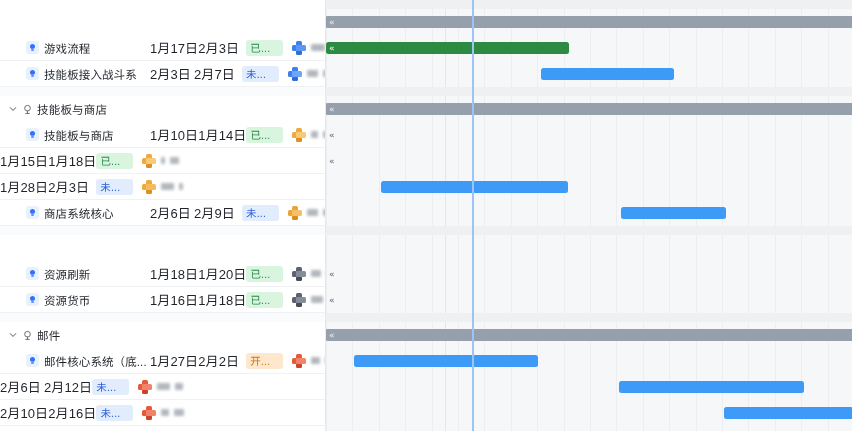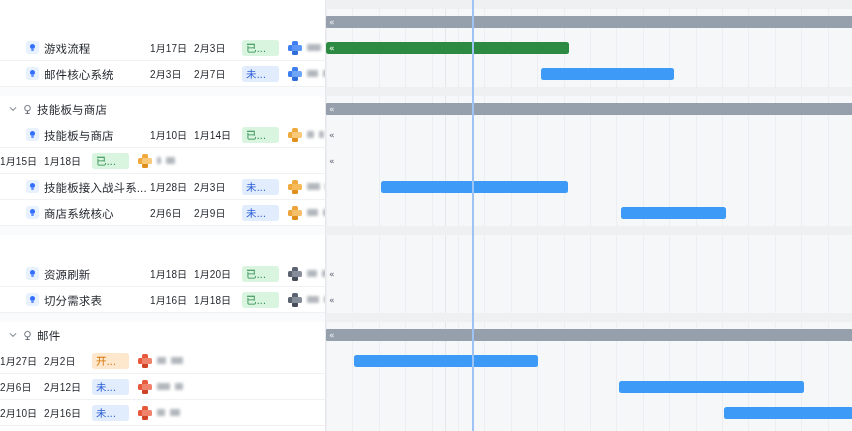--- a/index.html
+++ b/index.html
@@ -63,21 +63,21 @@
     width:13px;height:13px;border-radius:3px;background:#e8f1fe;
     display:flex;align-items:center;justify-content:center;flex:0 0 13px;
     margin-right:5px;
   }
   .t-icon svg{display:block;}
   .t-name{
     font-size:11.5px;color:#1f2329;white-space:nowrap;overflow:hidden;
     text-overflow:ellipsis;letter-spacing:.1px;
   }
   .cell-date{
-    flex:0 0 44px;font-size:10px;color:#1f2329;text-align:left;
+    flex:0 0 44px;font-size:13px;color:#1f2329;text-align:left;
     white-space:nowrap;letter-spacing:.1px;
   }
   .cell-date.d2{flex:0 0 48px;}
   .cell-status{flex:0 0 46px;display:flex;align-items:center;}
   .badge{
     display:inline-block;padding:1px 0 1px 4px;width:37px;box-sizing:border-box;
     border-radius:3px;font-size:10.5px;line-height:14px;height:16px;
     white-space:nowrap;overflow:hidden;letter-spacing:.2px;
   }
   .badge.done{background:#d9f5e0;color:#2a8a4a;}
@@ -159,21 +159,21 @@
         </div>
       </div>
       <div class="row task-row" style="top: 61px;">
         <div class="cell-name">
           <span class="t-icon">
             <svg width="9" height="9" viewBox="0 0 10 10">
               <path d="M5 1.2 C3.3 1.2 2.2 2.4 2.2 3.9 C2.2 5.0 2.9 5.6 3.3 6.3 L6.7 6.3 C7.1 5.6 7.8 5.0 7.8 3.9 C7.8 2.4 6.7 1.2 5 1.2 Z" fill="#3370ff"></path>
               <rect x="3.5" y="7.0" width="3" height="1.5" rx="0.6" fill="#3370ff"></rect>
             </svg>
           </span>
-          <span class="t-name">邮件核心系统</span>
+          <span class="t-name">技能板接入战斗系</span>
         </div>
         <div class="cell-date">2月3日</div>
         <div class="cell-date d2">2月7日</div>
         <div class="cell-status">
           <span class="badge todo">未...</span>
         </div>
         <div class="cell-owner">
           <span class="av" style="background: transparent;">
             <i style="left: 4px; top: 0px; width: 6px; height: 5px; background: rgb(61, 127, 240); border-radius: 1.5px;"></i>
             <i style="left: 0px; top: 4px; width: 5px; height: 6px; background: rgb(61, 127, 240); border-radius: 1.5px;"></i>
@@ -239,29 +239,20 @@
             <i style="left: 0px; top: 4px; width: 5px; height: 6px; background: rgb(240, 169, 60); border-radius: 1.5px;"></i>
             <i style="left: 9px; top: 4px; width: 5px; height: 6px; background: rgb(247, 201, 120); border-radius: 1.5px;"></i>
             <i style="left: 4px; top: 9px; width: 6px; height: 5px; background: rgb(224, 143, 28); border-radius: 1.5px;"></i>
             <i style="left: 4px; top: 4px; width: 6px; height: 6px; background: rgb(247, 201, 120); border-radius: 1.5px;"></i>
           </span>
           <span class="blurtext" style="width: 4px; background: rgb(154, 160, 168);"></span>
           <span class="blurtext" style="width: 9px; background: rgb(154, 160, 168);"></span>
         </div>
       </div>
       <div class="row task-row" style="top: 174px;">
-        <div class="cell-name">
-          <span class="t-icon">
-            <svg width="9" height="9" viewBox="0 0 10 10">
-              <path d="M5 1.2 C3.3 1.2 2.2 2.4 2.2 3.9 C2.2 5.0 2.9 5.6 3.3 6.3 L6.7 6.3 C7.1 5.6 7.8 5.0 7.8 3.9 C7.8 2.4 6.7 1.2 5 1.2 Z" fill="#3370ff"></path>
-              <rect x="3.5" y="7.0" width="3" height="1.5" rx="0.6" fill="#3370ff"></rect>
-            </svg>
-          </span>
-          <span class="t-name">技能板接入战斗系...</span>
-        </div>
         <div class="cell-date">1月28日</div>
         <div class="cell-date d2">2月3日</div>
         <div class="cell-status">
           <span class="badge todo">未...</span>
         </div>
         <div class="cell-owner">
           <span class="av" style="background: transparent;">
             <i style="left: 4px; top: 0px; width: 6px; height: 5px; background: rgb(240, 169, 60); border-radius: 1.5px;"></i>
             <i style="left: 0px; top: 4px; width: 5px; height: 6px; background: rgb(240, 169, 60); border-radius: 1.5px;"></i>
             <i style="left: 9px; top: 4px; width: 5px; height: 6px; background: rgb(245, 187, 90); border-radius: 1.5px;"></i>
@@ -328,21 +319,21 @@
         </div>
       </div>
       <div class="row task-row" style="top: 287px;">
         <div class="cell-name">
           <span class="t-icon">
             <svg width="9" height="9" viewBox="0 0 10 10">
               <path d="M5 1.2 C3.3 1.2 2.2 2.4 2.2 3.9 C2.2 5.0 2.9 5.6 3.3 6.3 L6.7 6.3 C7.1 5.6 7.8 5.0 7.8 3.9 C7.8 2.4 6.7 1.2 5 1.2 Z" fill="#3370ff"></path>
               <rect x="3.5" y="7.0" width="3" height="1.5" rx="0.6" fill="#3370ff"></rect>
             </svg>
           </span>
-          <span class="t-name">切分需求表</span>
+          <span class="t-name">资源货币</span>
         </div>
         <div class="cell-date">1月16日</div>
         <div class="cell-date d2">1月18日</div>
         <div class="cell-status">
           <span class="badge done">已...</span>
         </div>
         <div class="cell-owner">
           <span class="av" style="background: transparent;">
             <i style="left: 4px; top: 0px; width: 6px; height: 5px; background: rgb(91, 98, 112); border-radius: 1.5px;"></i>
             <i style="left: 0px; top: 4px; width: 5px; height: 6px; background: rgb(91, 98, 112); border-radius: 1.5px;"></i>
@@ -363,20 +354,29 @@
         </span>
         <span class="grp-icon">
           <svg width="11" height="11" viewBox="0 0 12 12">
             <circle cx="6" cy="4.6" r="3.1" fill="none" stroke="currentColor" stroke-width="1.05"></circle>
             <path d="M6 7.7 L6 10.3 M4.1 10.3 L7.9 10.3" fill="none" stroke="currentColor" stroke-width="1.05" stroke-linecap="round"></path>
           </svg>
         </span>
         <span class="grp-name">邮件</span>
       </div>
       <div class="row task-row" style="top: 348px;">
+        <div class="cell-name">
+          <span class="t-icon">
+            <svg width="9" height="9" viewBox="0 0 10 10">
+              <path d="M5 1.2 C3.3 1.2 2.2 2.4 2.2 3.9 C2.2 5.0 2.9 5.6 3.3 6.3 L6.7 6.3 C7.1 5.6 7.8 5.0 7.8 3.9 C7.8 2.4 6.7 1.2 5 1.2 Z" fill="#3370ff"></path>
+              <rect x="3.5" y="7.0" width="3" height="1.5" rx="0.6" fill="#3370ff"></rect>
+            </svg>
+          </span>
+          <span class="t-name">邮件核心系统（底...</span>
+        </div>
         <div class="cell-date">1月27日</div>
         <div class="cell-date d2">2月2日</div>
         <div class="cell-status">
           <span class="badge doing">开...</span>
         </div>
         <div class="cell-owner">
           <span class="av" style="background: transparent;">
             <i style="left: 4px; top: 0px; width: 6px; height: 5px; background: rgb(232, 89, 60); border-radius: 1.5px;"></i>
             <i style="left: 0px; top: 4px; width: 5px; height: 6px; background: rgb(232, 89, 60); border-radius: 1.5px;"></i>
             <i style="left: 9px; top: 4px; width: 5px; height: 6px; background: rgb(240, 131, 108); border-radius: 1.5px;"></i>

